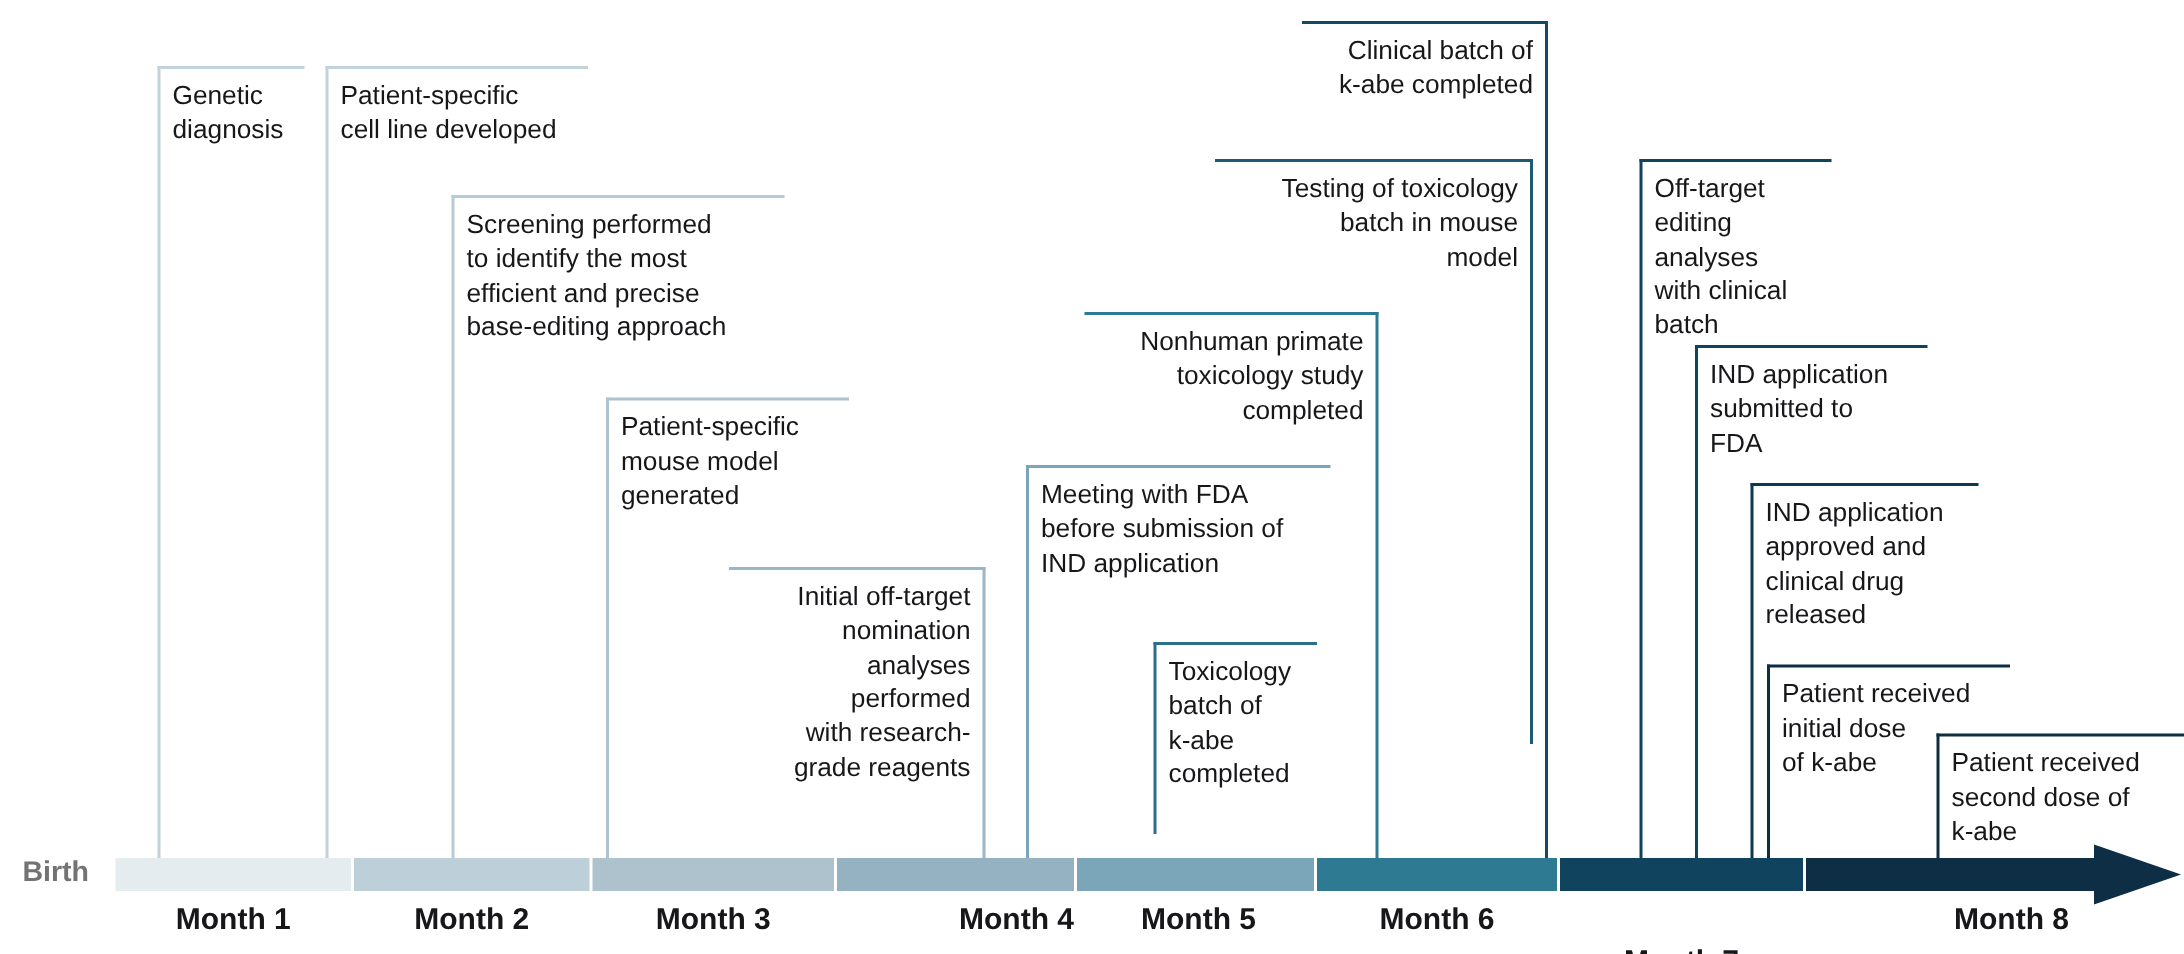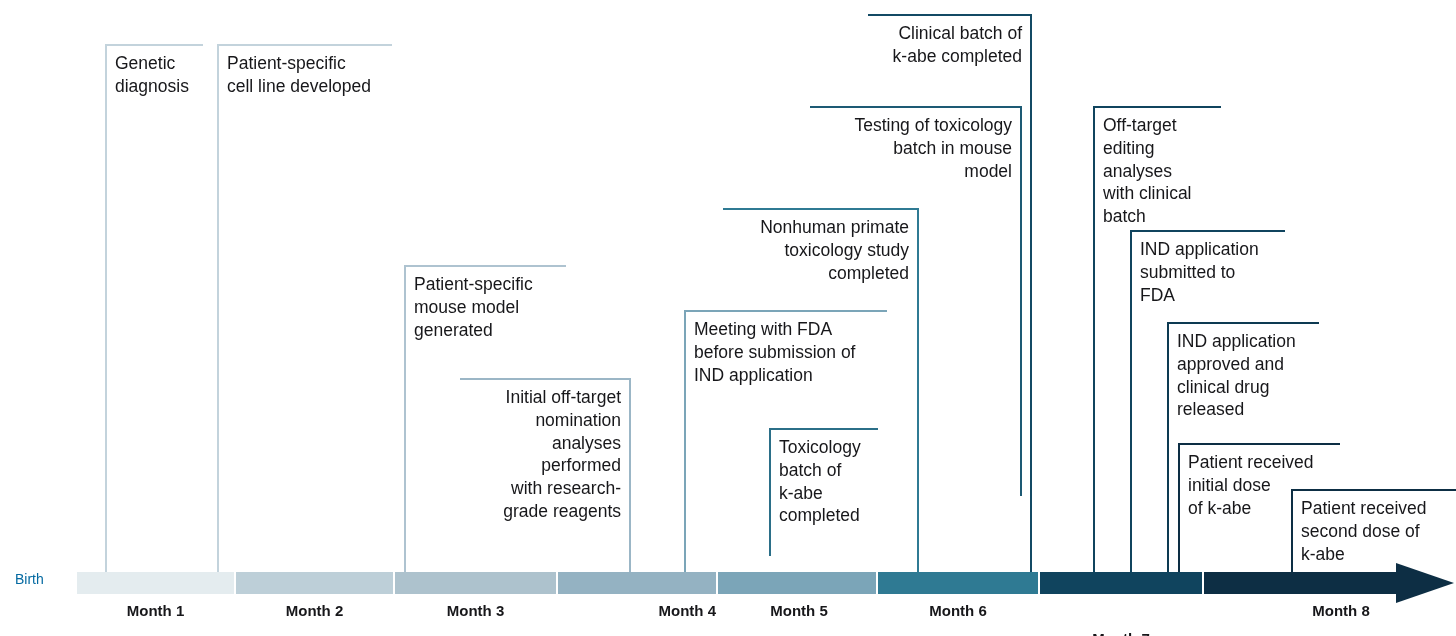--- a/index.html
+++ b/index.html
@@ -30,51 +30,57 @@
   
   #axis{position:absolute;left:0;top:572px;width:1456px;height:64px;}
   .band{position:absolute;top:0;height:22px;}
   .arrowhead{
     position:absolute;top:-9px;width:0;height:0;
     border-top:20px solid transparent;
     border-bottom:20px solid transparent;
   }
   .mlabel{
     position:absolute;top:30px;
-    font-size:15px;font-weight:bold;color:#17171a;
+    font-size:20px;font-weight:bold;color:#17171a;
     text-align:center;
   }
   #birth{
     position:absolute;left:15px;top:571px;
-    font-size:14px;font-weight:normal;color:#0369a1;
+    font-size:19px;font-weight:bold;color:#737373;
   }
 </style>
 </head>
 <body>
 
 <div id="stage">
 
   <div class="ms left" style="--c:#c3d3dc; left:77px; top:44px; width:98px; height:528px;margin-left:28px;">
     <div class="txt">Genetic
 diagnosis</div>
   </div>
 
   <div class="ms left" style="--c:#c3d3dc; left:217px; top:44px; width:175px; height:528px;">
     <div class="txt">Patient-specific
 cell line developed</div>
   </div>
 
+  <div class="ms left" style="--c:#b7cad5; left:301px; top:130px; width:222px; height:442px;">
+    <div class="txt">Screening performed
+to identify the most
+efficient and precise
+base-editing approach</div>
+  </div>
 
   <div class="ms left" style="--c:#aec3d0; left:404px; top:265px; width:162px; height:307px;">
     <div class="txt">Patient-specific
 mouse model
 generated</div>
   </div>
 
-  <div class="ms right" style="--c:#9bb6c6; left:460px; top:378px; width:171px; height:194px;">
+  <div class="ms right" style="--c:#9bb6c6; left:486px; top:378px; width:171px; height:194px;">
     <div class="txt">Initial off-target
 nomination
 analyses
 performed
 with research-
 grade reagents</div>
   </div>
 
   <div class="ms left" style="--c:#7ba5b8; left:684px; top:310px; width:203px; height:262px;">
     <div class="txt">Meeting with FDA

